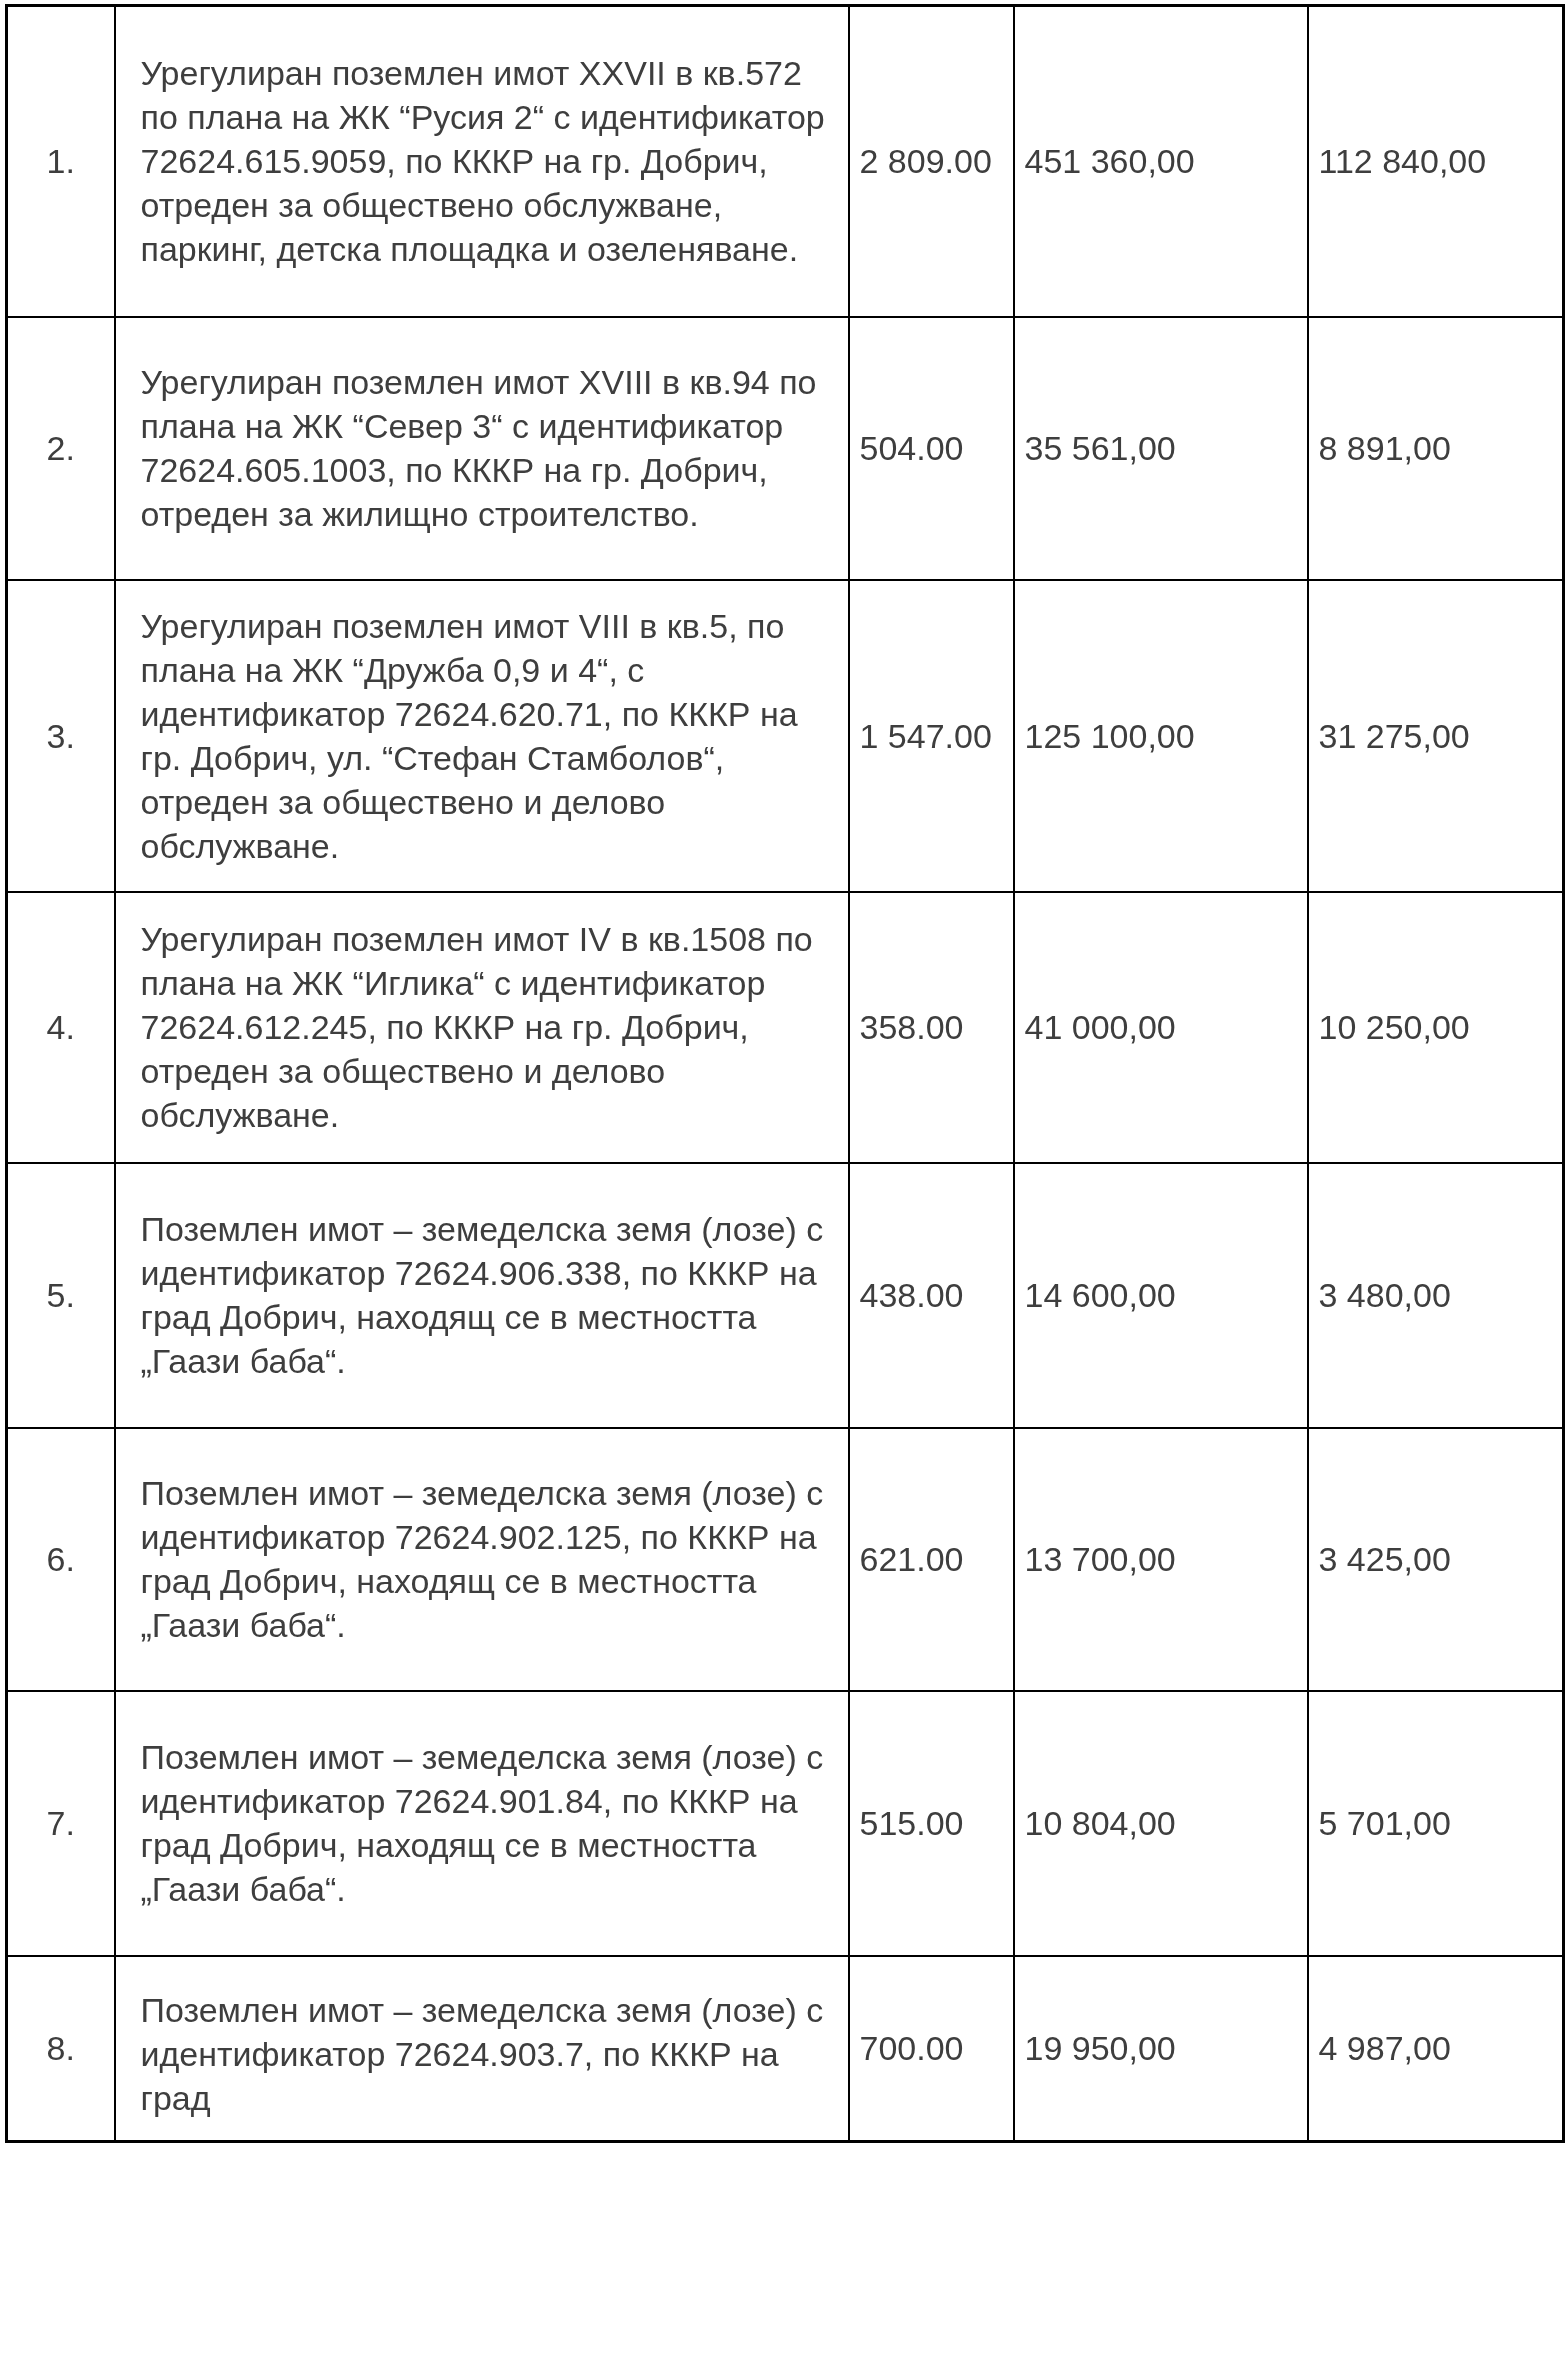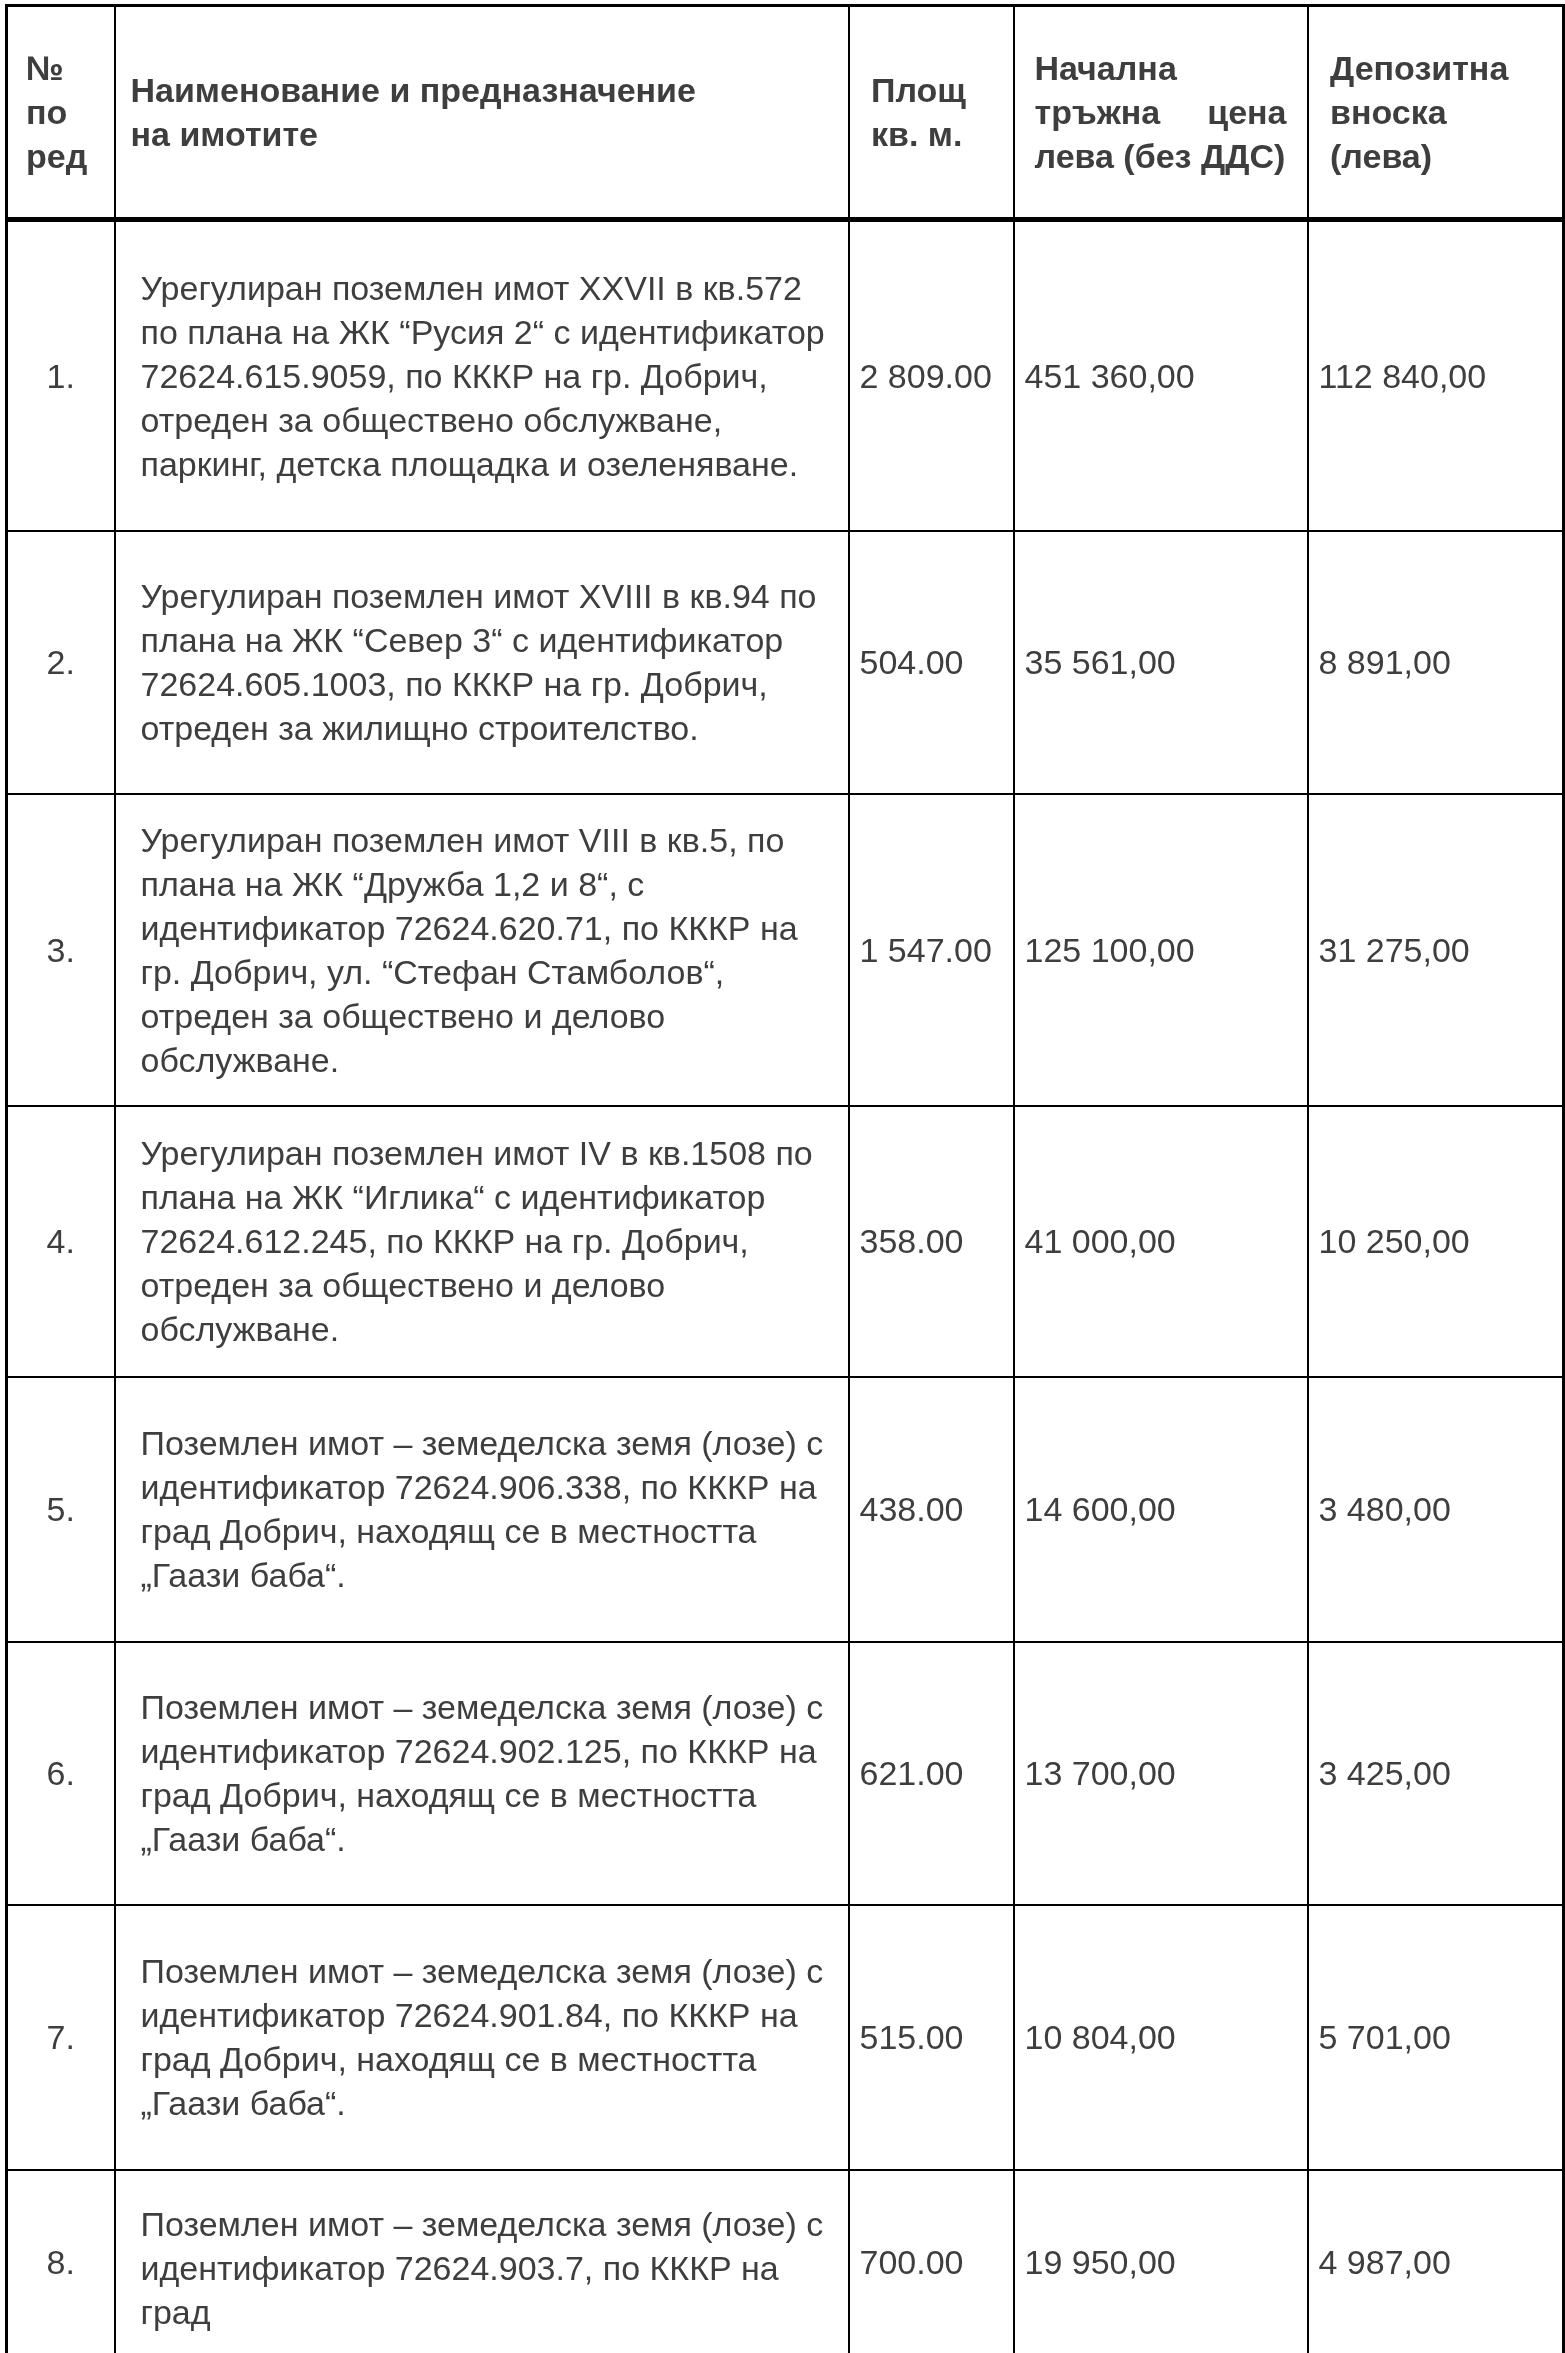--- a/index.html
+++ b/index.html
@@ -89,57 +89,40 @@
 <div class="page">
   <table class="props">
     <colgroup>
       <col style="width:108px">
       <col style="width:734px">
       <col style="width:165px">
       <col style="width:294px">
       <col style="width:256px">
     </colgroup>
     <tbody>
-      <tr class="hdr">
-        <td class="c-num">
-            <div>№ по ред</div>
-          </td>
-        <td class="c-name">
-            <div>Наименование и предназначение на имотите</div>
-          </td>
-        <td class="c-area">
-            <div>Площ кв. м.</div>
-          </td>
-        <td class="c-price">
-            <div>Начална тръжна цена лева (без ДДС)</div>
-          </td>
-        <td class="c-deposit">
-            <div>Депозитна вноска (лева)</div>
-          </td>
-      </tr>
 
       <tr class="r1">
         <td class="c-num">1.</td>
         <td class="c-name">Урегулиран поземлен имот XXVII в кв.572 по плана на ЖК “Русия 2“ с идентификатор 72624.615.9059, по КККР на гр. Добрич, отреден за обществено обслужване, паркинг, детска площадка и озеленяване.</td>
         <td class="c-area">2 809.00</td>
         <td class="c-price">451 360,00</td>
         <td class="c-deposit">112 840,00</td>
       </tr>
 
       <tr class="r2">
         <td class="c-num">2.</td>
         <td class="c-name">Урегулиран поземлен имот XVIII в кв.94 по плана на ЖК “Север 3“ с идентификатор 72624.605.1003, по КККР на гр. Добрич, отреден за жилищно строителство.</td>
         <td class="c-area">504.00</td>
         <td class="c-price">35 561,00</td>
         <td class="c-deposit">8 891,00</td>
       </tr>
 
       <tr class="r3">
         <td class="c-num">3.</td>
-        <td class="c-name">Урегулиран поземлен имот VIII в кв.5, по плана на ЖК “Дружба 1,2 и 8“, с идентификатор 72624.620.71, по КККР на гр. Добрич, ул. “Стефан Стамболов“, отреден за обществено и делово обслужване.</td>
+        <td class="c-name">Урегулиран поземлен имот VIII в кв.5, по плана на ЖК “Дружба 0,9 и 4“, с идентификатор 72624.620.71, по КККР на гр. Добрич, ул. “Стефан Стамболов“, отреден за обществено и делово обслужване.</td>
         <td class="c-area">1 547.00</td>
         <td class="c-price">125 100,00</td>
         <td class="c-deposit">31 275,00</td>
       </tr>
 
       <tr class="r4">
         <td class="c-num">4.</td>
         <td class="c-name">Урегулиран поземлен имот IV в кв.1508 по плана на ЖК “Иглика“ с идентификатор 72624.612.245, по КККР на гр. Добрич, отреден за обществено и делово обслужване.</td>
         <td class="c-area">358.00</td>
         <td class="c-price">41 000,00</td>

